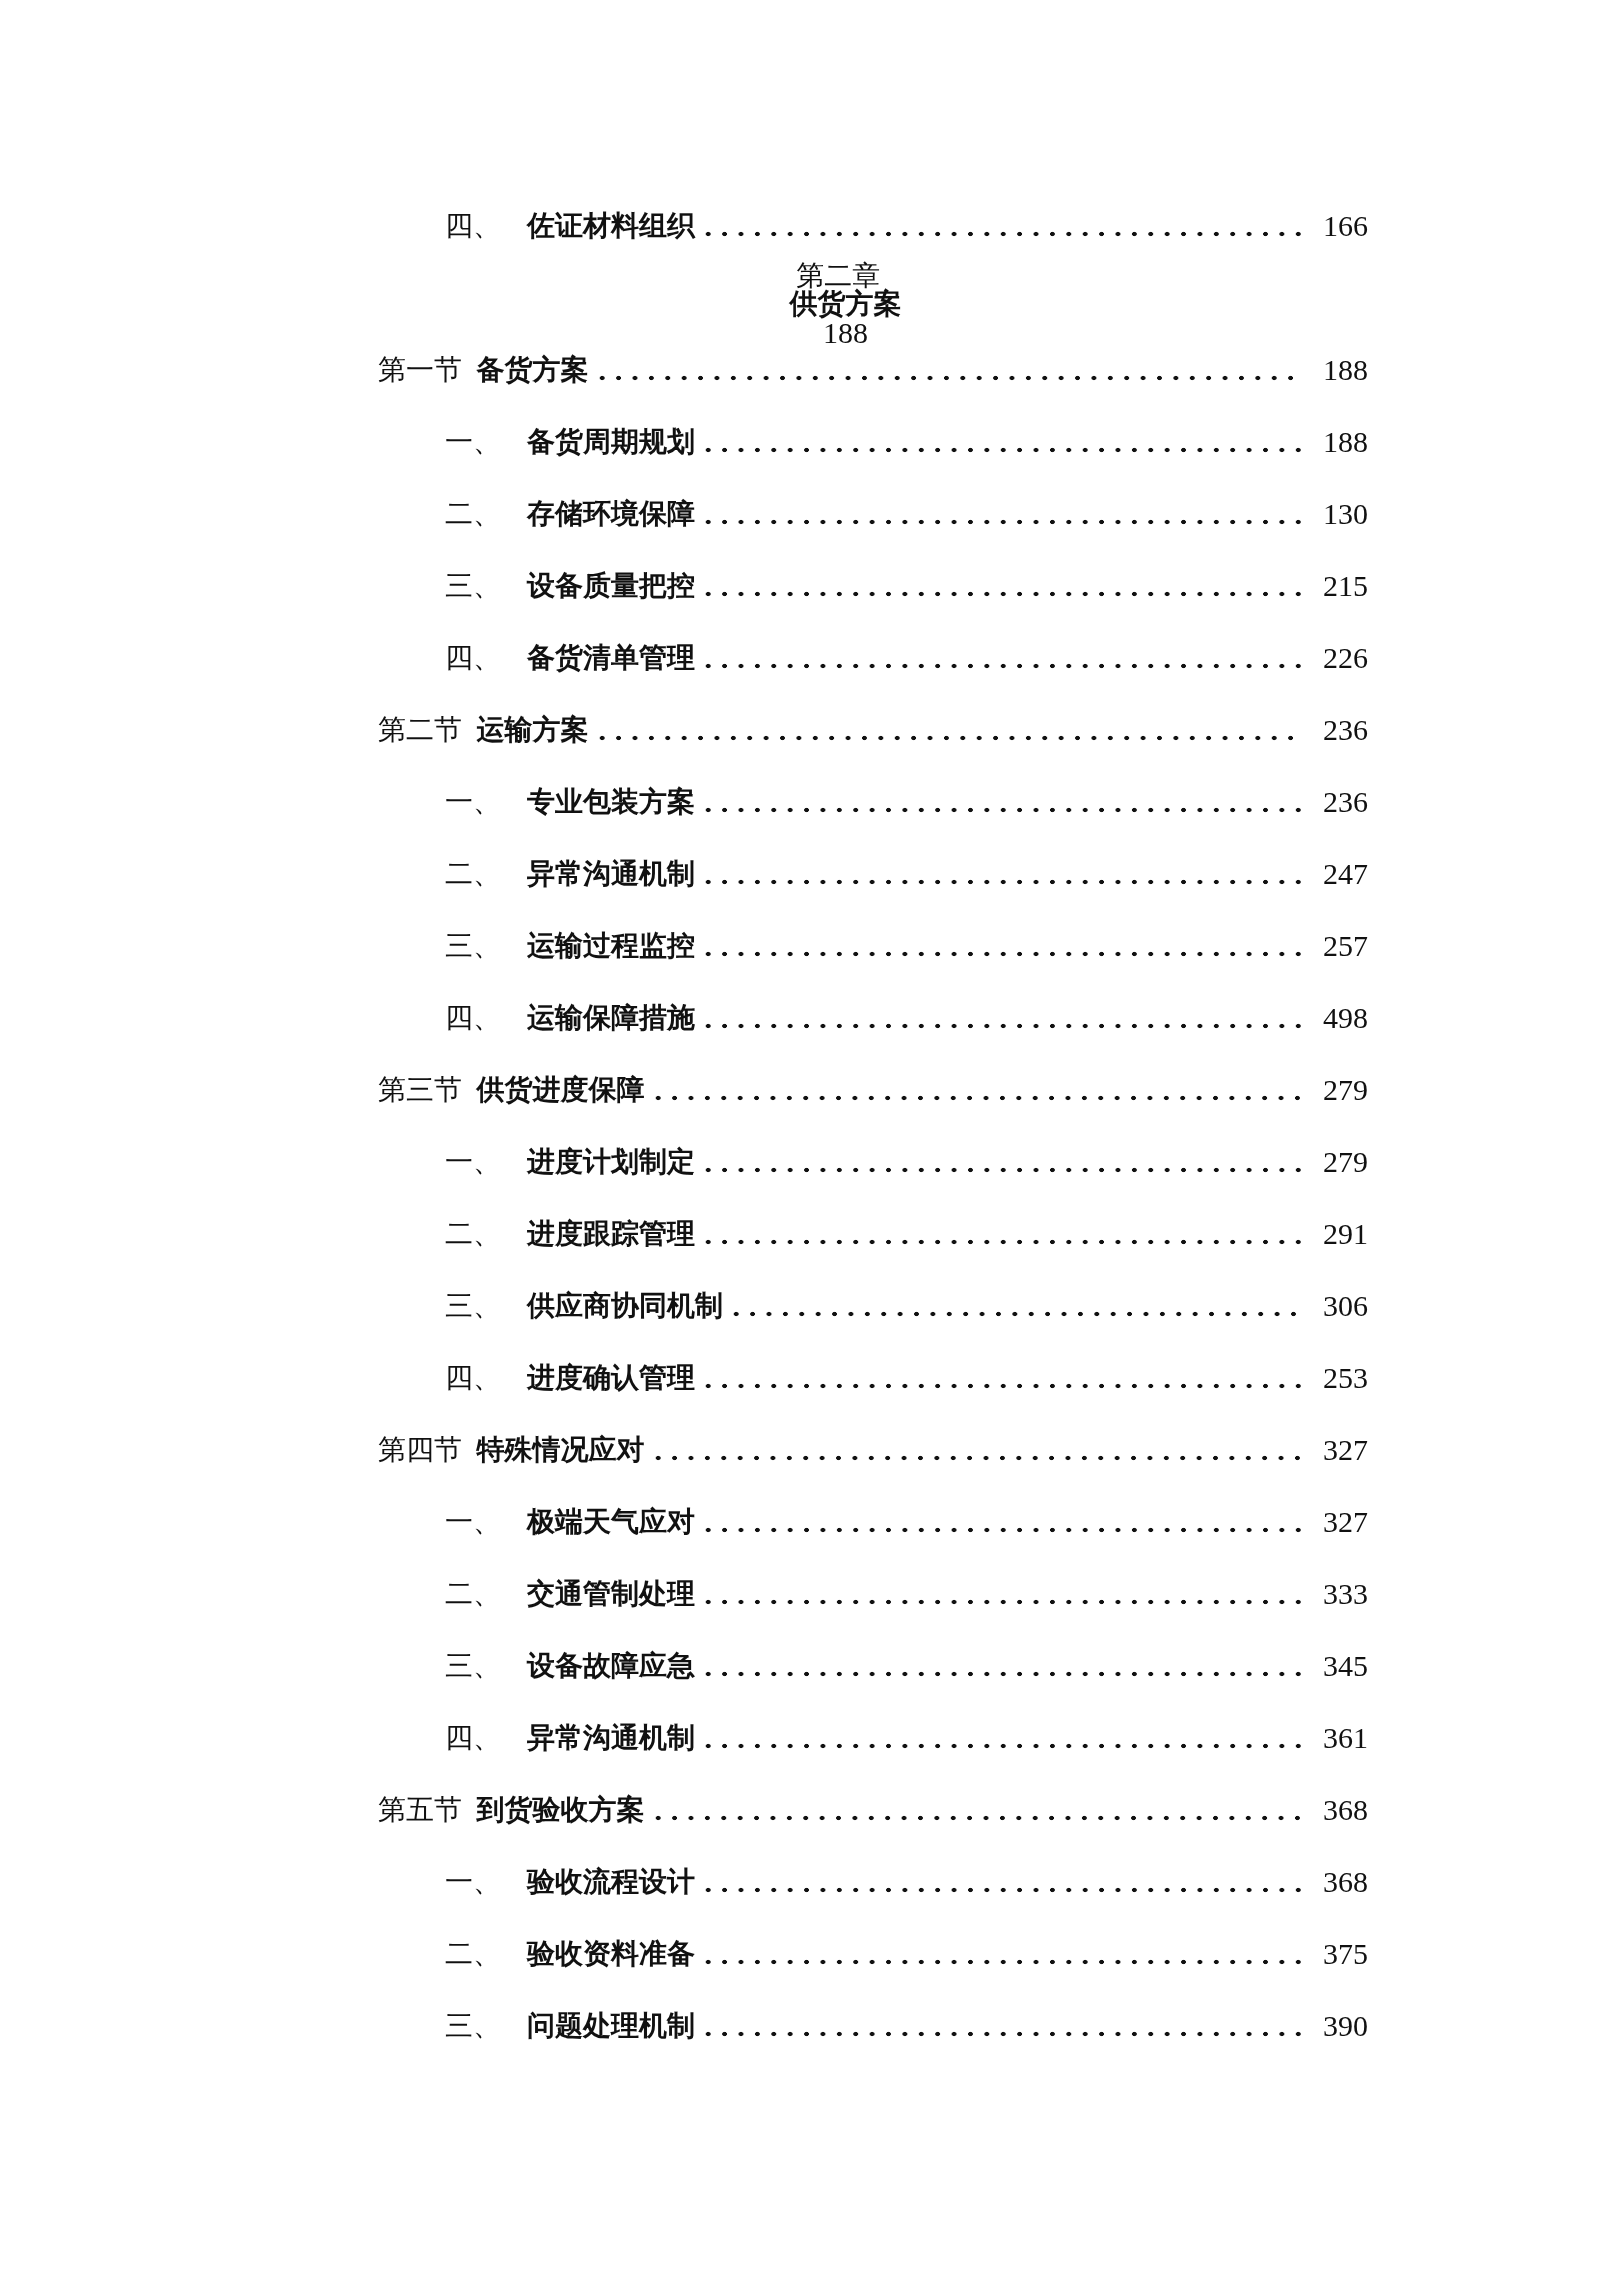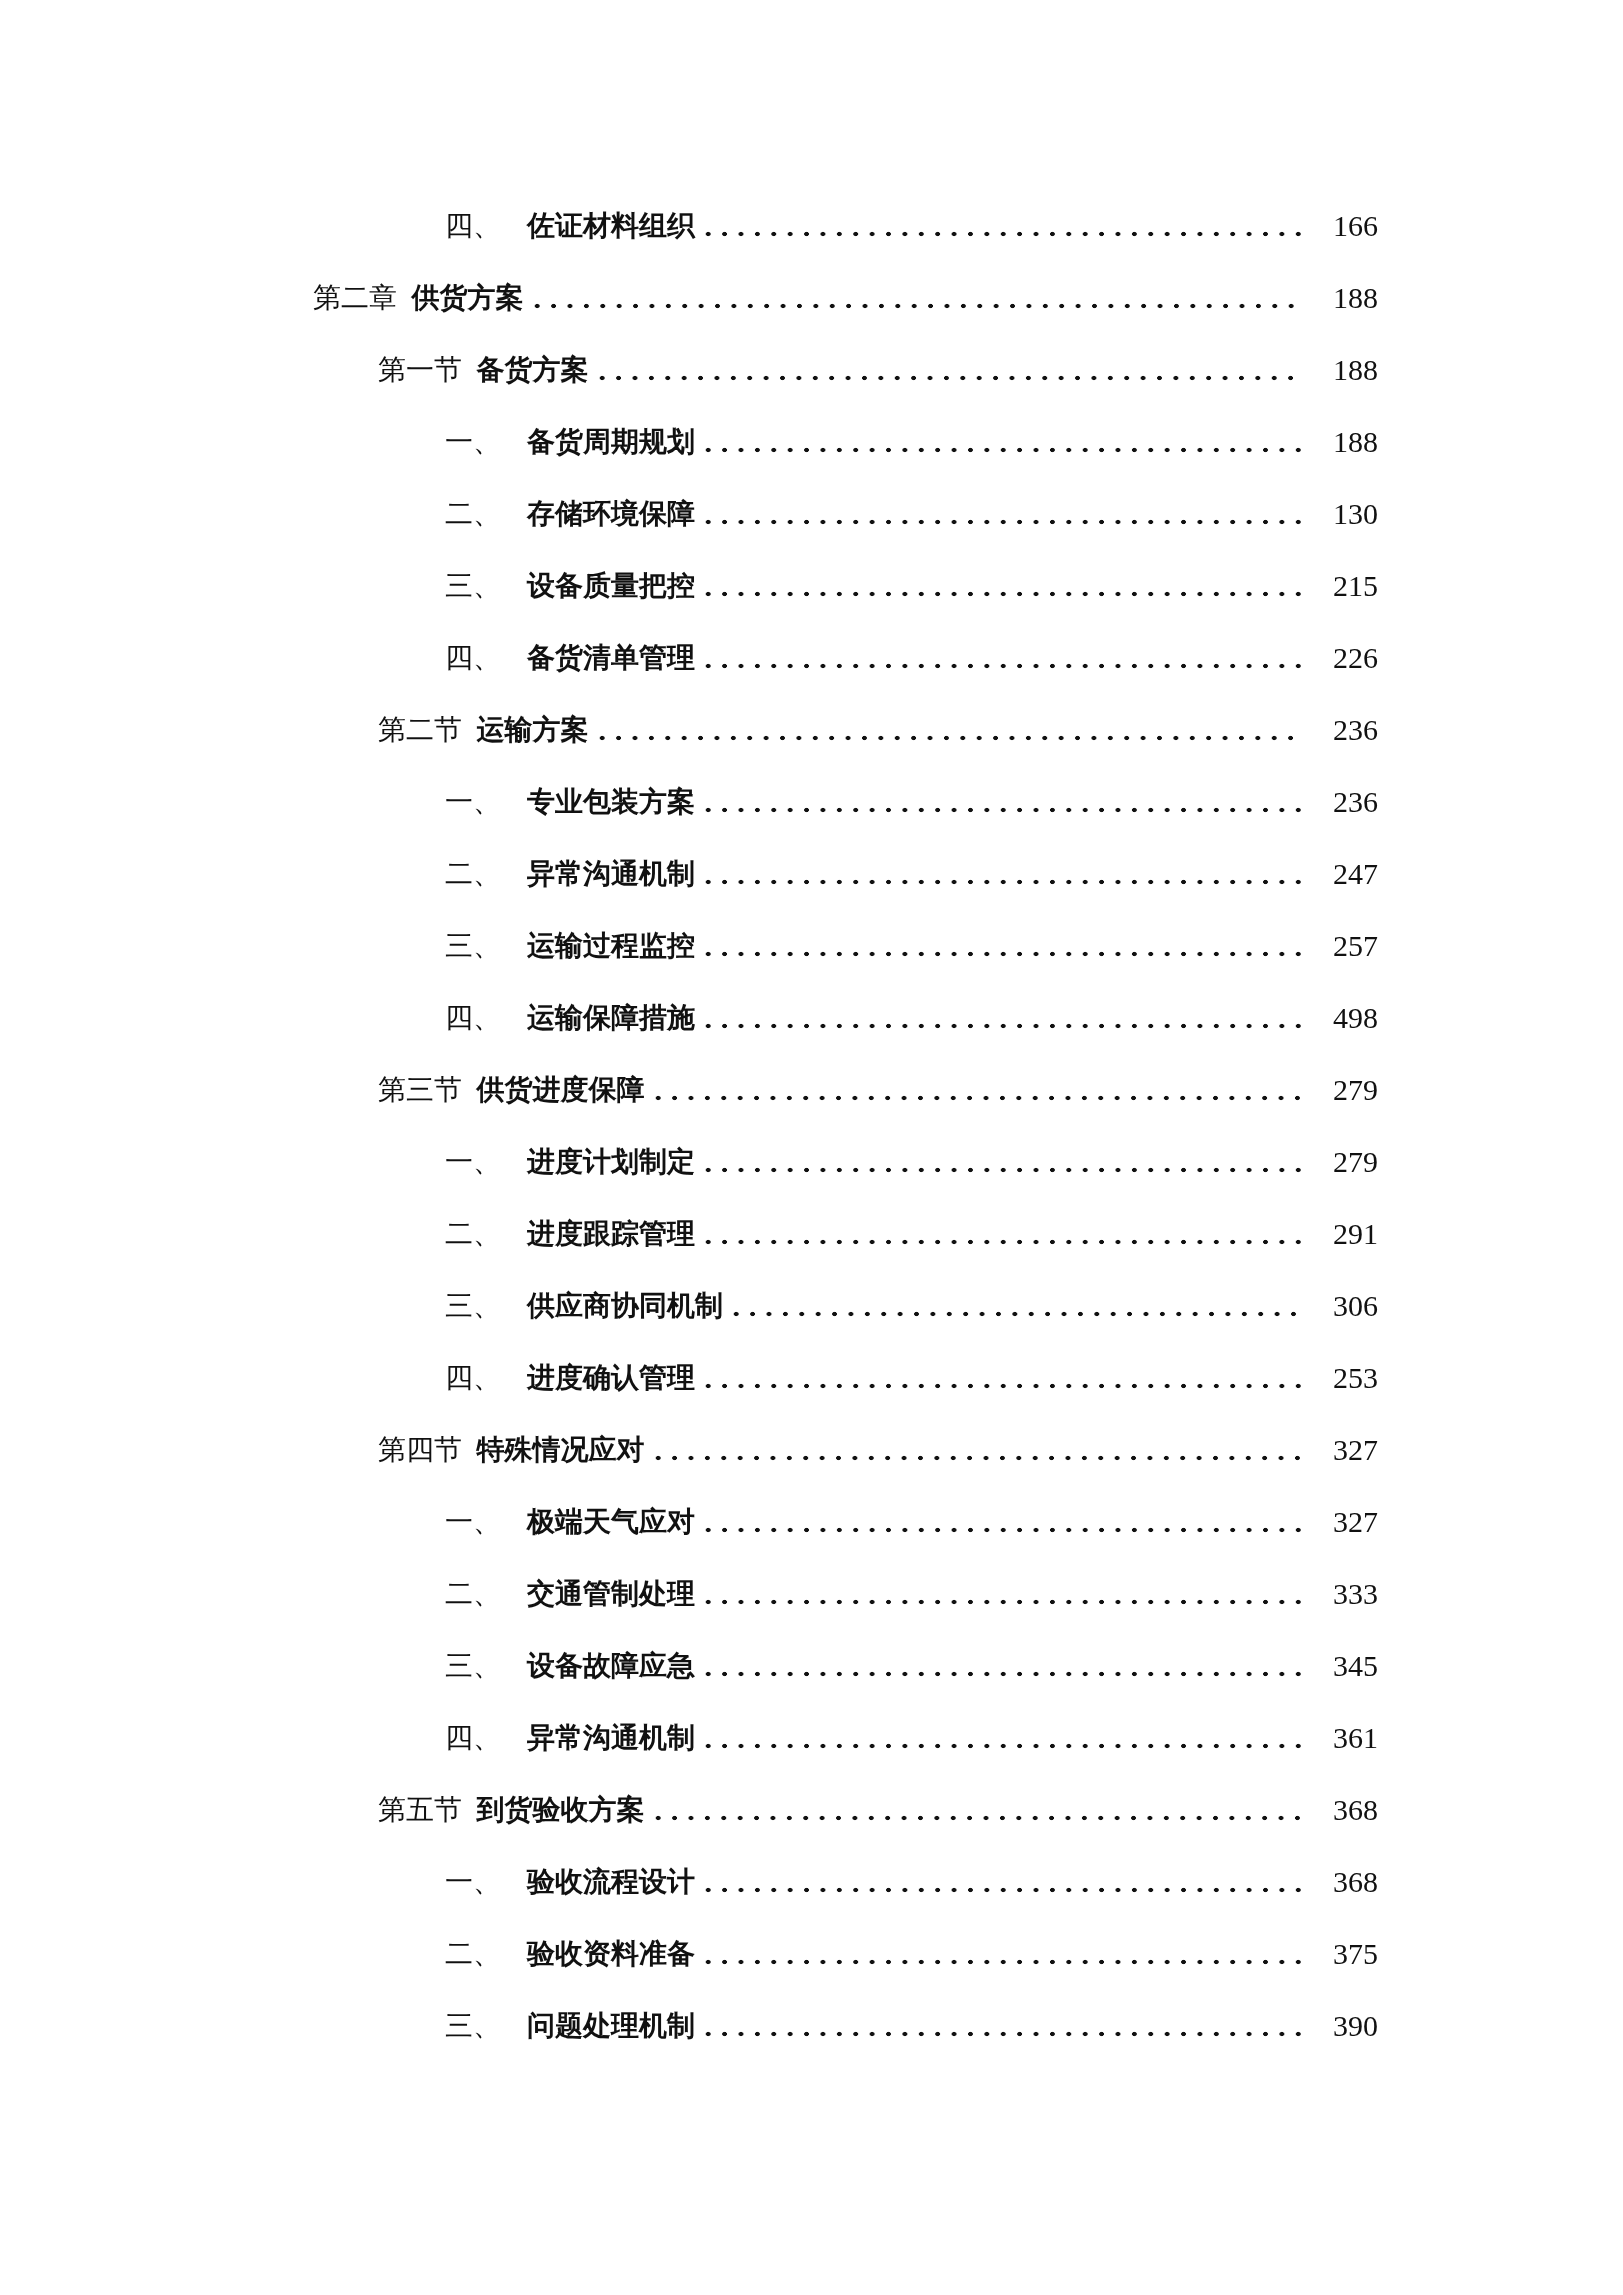--- a/index.html
+++ b/index.html
@@ -31,21 +31,21 @@
     }
     .toc-row {
       position: relative;
       height: 72px;
       display: flex;
       align-items: center;
       font-size: 28px;
       line-height: 1;
       white-space: nowrap;
     }
-    .toc-row.level-chapter { padding-left: 0; }
+    .toc-row.level-chapter { padding-left: 0; flex-direction: column; }
     .toc-row.level-section { padding-left: 65px; }
     .toc-row.level-item    { padding-left: 132px; }
 
     .toc-num {
       display: inline-block;
       flex: 0 0 auto;
     }
     .level-item .toc-num {
       width: 82px;
     }
@@ -63,21 +63,21 @@
       margin: 0 11.8px 0 5.2px;
       align-self: center;
       background-image: radial-gradient(circle, #111111 2.1px, transparent 2.5px);
       background-size: 16.4px 7.9px;
       background-repeat: repeat-x;
       background-position: left bottom 2.6px;
     }
     .toc-page {
       flex: 0 0 auto;
       width: 65px;
-      text-align: right;
+      text-align: center;
       font-family: "Liberation Serif", "DejaVu Serif", serif;
       font-size: 30px;
     }
   </style>
 </head>
 <body>
 
 <div class="page">
   <div class="toc">
 

